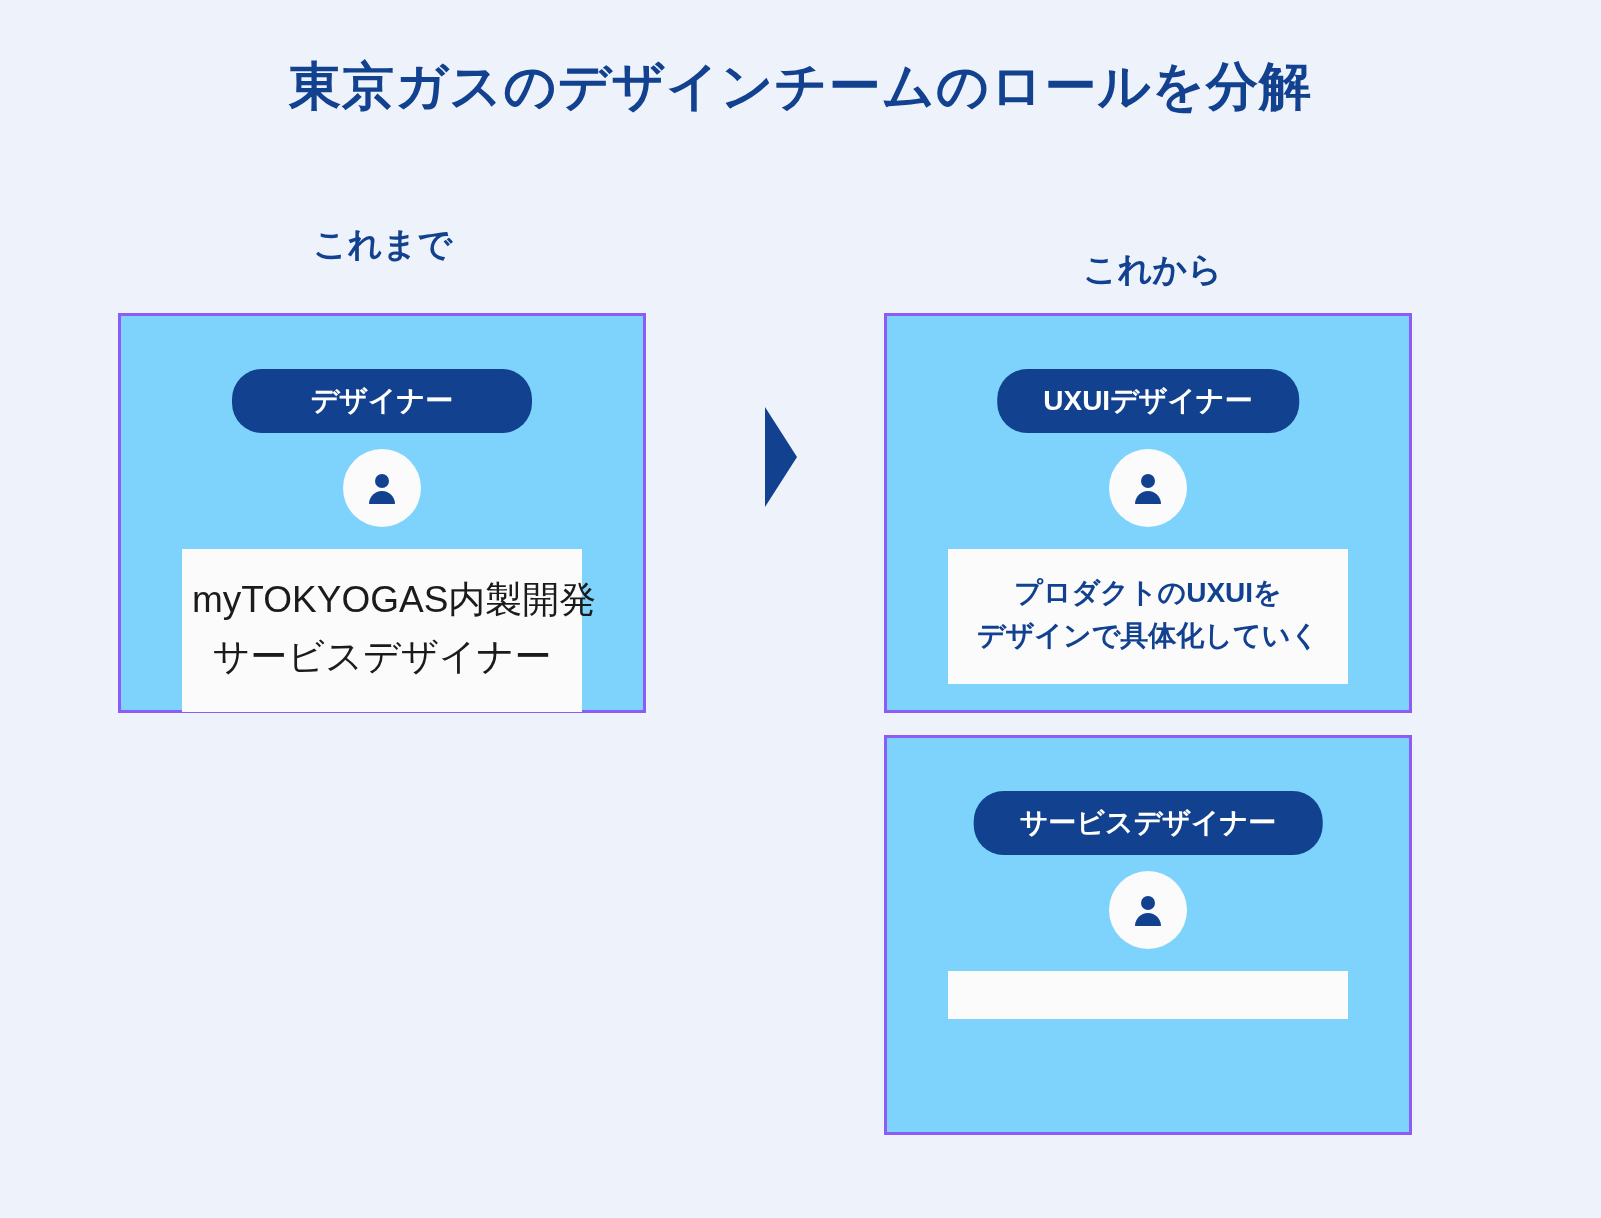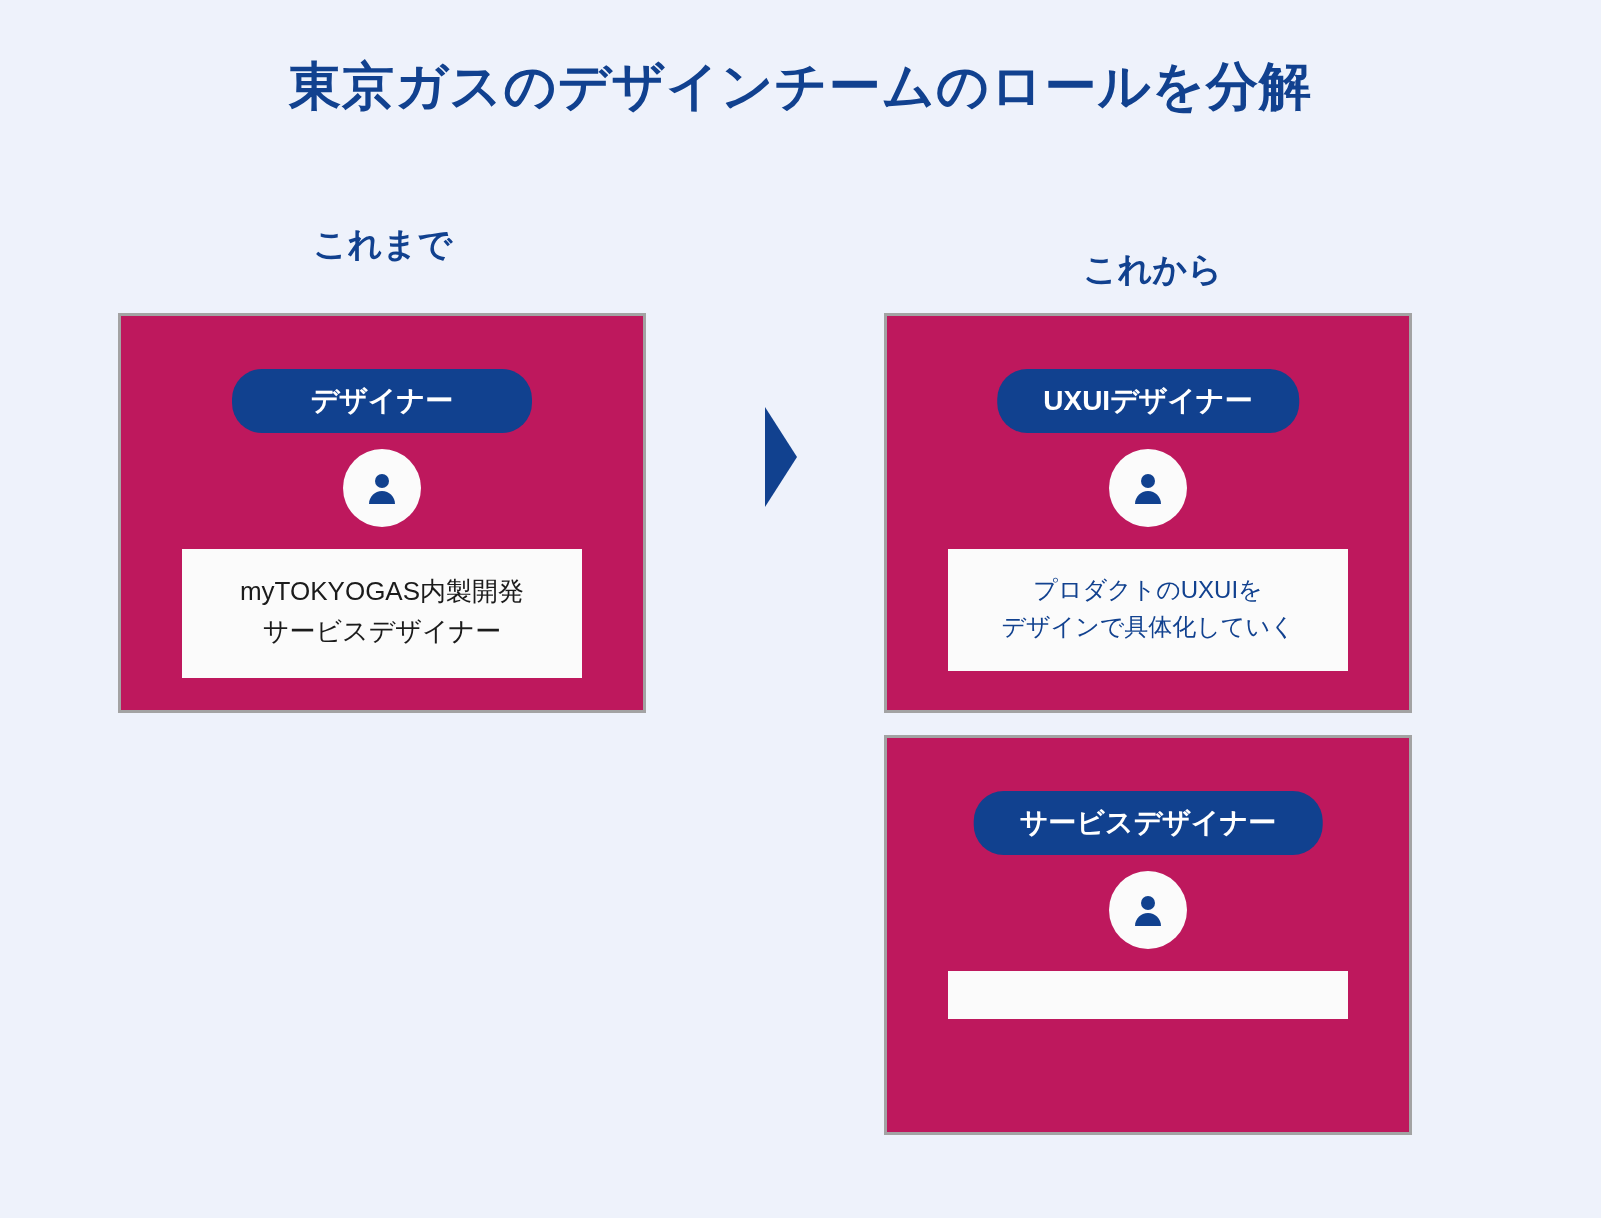--- a/index.html
+++ b/index.html
@@ -41,22 +41,22 @@
     color: #11418f;
     white-space: nowrap;
     font-family: Liberation Serif, serif;
   }
   .col-label.left  { top: 222px; left: 313px; }
   .col-label.right { top: 222px; left: 1083px; margin-top: 25px; }
 
   
   .role-box {
     position: absolute;
-    border: 3px solid #a3a3a3;
-    background: #be185d;
+    border: 3px solid #8b5cf6;
+    background: #7dd3fc;
     box-sizing: border-box;
   }
   #box-before {
     left: 118px;
     top: 313px;
     width: 528px;
     height: 400px;
   }
   #box-uxui {
     left: 884px;
@@ -107,30 +107,30 @@
     position: absolute;
     left: 50%;
     transform: translateX(-50%);
     top: 233px;
     width: 400px;
     background: #fbfbfb;
     padding: 22px 10px 26px 10px;
     box-sizing: border-box;
     text-align: center;
     color: #11418f;
-    font-size: 26px;
+    font-size: 37px;
     line-height: 1.55;
   }
   .desc.plain {
     font-weight: normal;
     color: #1b1b1b;
   }
   .desc.bold {
-    font-weight: normal;
-    font-size: 24px;
+    font-weight: bold;
+    font-size: 28px;
   }
   .desc .line { display: block; white-space: nowrap; }
 
   
   .arrow {
     position: absolute;
     left: 761px;
     top: 405px;
     width: 40px;
     height: 105px;

